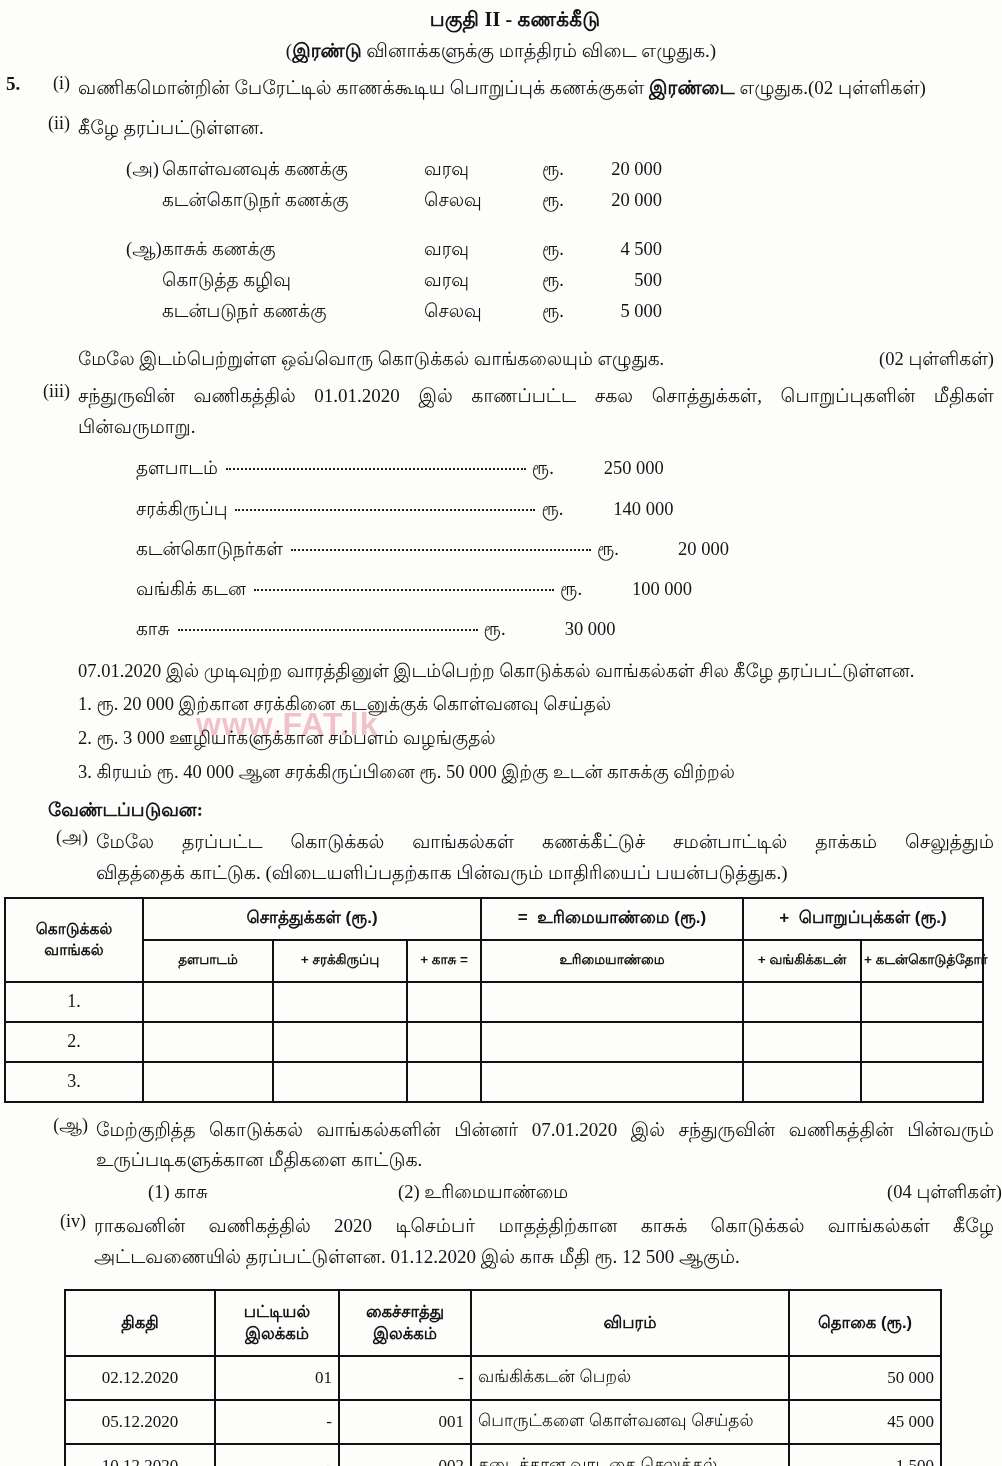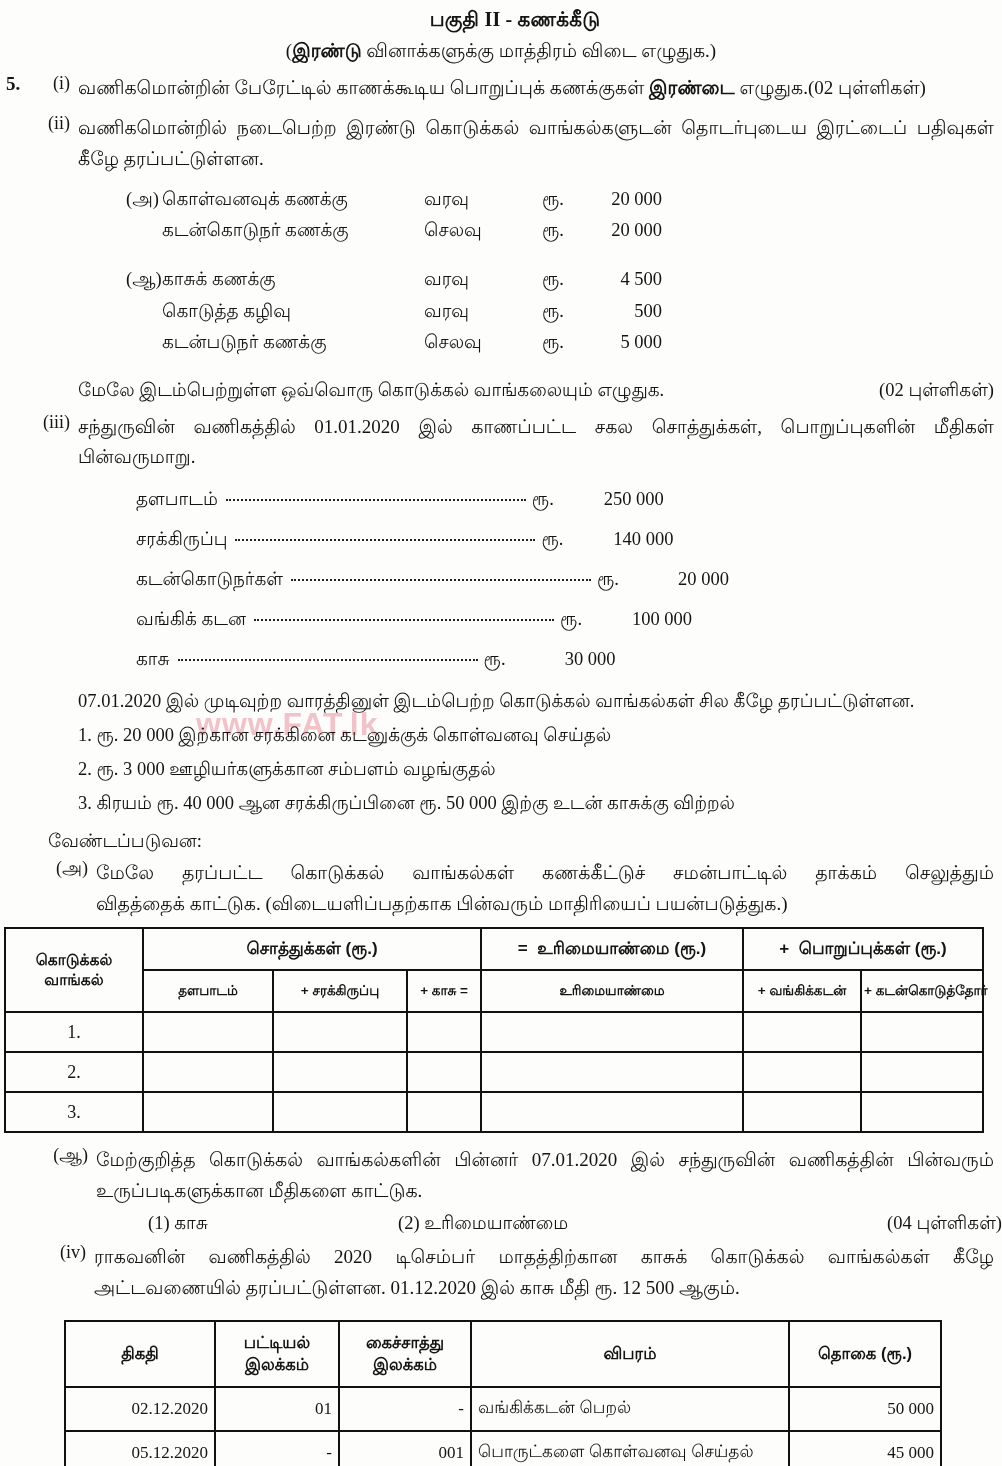--- a/index.html
+++ b/index.html
@@ -124,21 +124,21 @@
     padding-top: 4px;
   }
   .fullline {
     font-size: 18.5px;
     line-height: 1.6;
     padding-left: 78px;
     padding-right: 6px;
   }
 
   .bold-lead {
-    font-weight: normal;
+    font-weight: bold;
     font-size: 18.5px;
     padding-left: 48px;
     padding-top: 12px;
   }
 
   
   table.tblA {
     border-collapse: collapse;
     width: 978px;
     margin: 8px 0 0 4px;
@@ -191,21 +191,21 @@
     font-weight: bold;
     font-size: 16.5px;
     text-align: center;
     line-height: 1.3;
     height: 54px;
   }
   table.tblB td {
     font-size: 17px;
     height: 32px;
   }
-  .tdate { text-align: right; padding-left: 10px; font-family: "Liberation Serif", serif; font-size: 18px; }
+  .tdate { text-align: center; padding-left: 10px; font-family: "Liberation Serif", serif; font-size: 18px; }
   .tnum  { text-align: right; font-family: Liberation Serif, serif; font-size: 18px; }
   .tdesc { text-align: left; padding-left: 10px; }
   .tamt  { text-align: right; padding-right: 12px; font-family: "Liberation Serif", serif; font-size: 18px; }
   .sub-pair {
     display: flex;
     font-size: 18.5px;
     padding-left: 148px;
     padding-top: 6px;
   }
   .sub-pair .a { width: 250px; flex: 0 0 250px; }
@@ -231,21 +231,20 @@
       <div class="qrom">(i)</div>
       <div class="qbody nowrapline">
         <span>வணிகமொன்றின் பேரேட்டில் காணக்கூடிய  பொறுப்புக் கணக்குகள் </span><b>இரண்டை</b><span> எழுதுக.</span><span>(02 புள்ளிகள்)</span>
       </div>
     </div>
 
     <div class="qrow">
       <div class="qnum"></div>
       <div class="qrom">(ii)</div>
       <div class="qbody">
-        <div class="just">வணிகமொன்றில் நடைபெற்ற இரண்டு கொடுக்கல் வாங்கல்களுடன் தொடர்புடைய இரட்டைப் பதிவுகள்</div>
         <div>கீழே  தரப்பட்டுள்ளன.</div>
       </div>
     </div>
 
     <div class="deblock">
       <div class="derow">
         <div class="de-lbl">(அ)</div>
         <div class="de-acc">கொள்வனவுக் கணக்கு</div>
         <div class="de-side">வரவு</div>
         <div class="de-rs">ரூ.</div>

